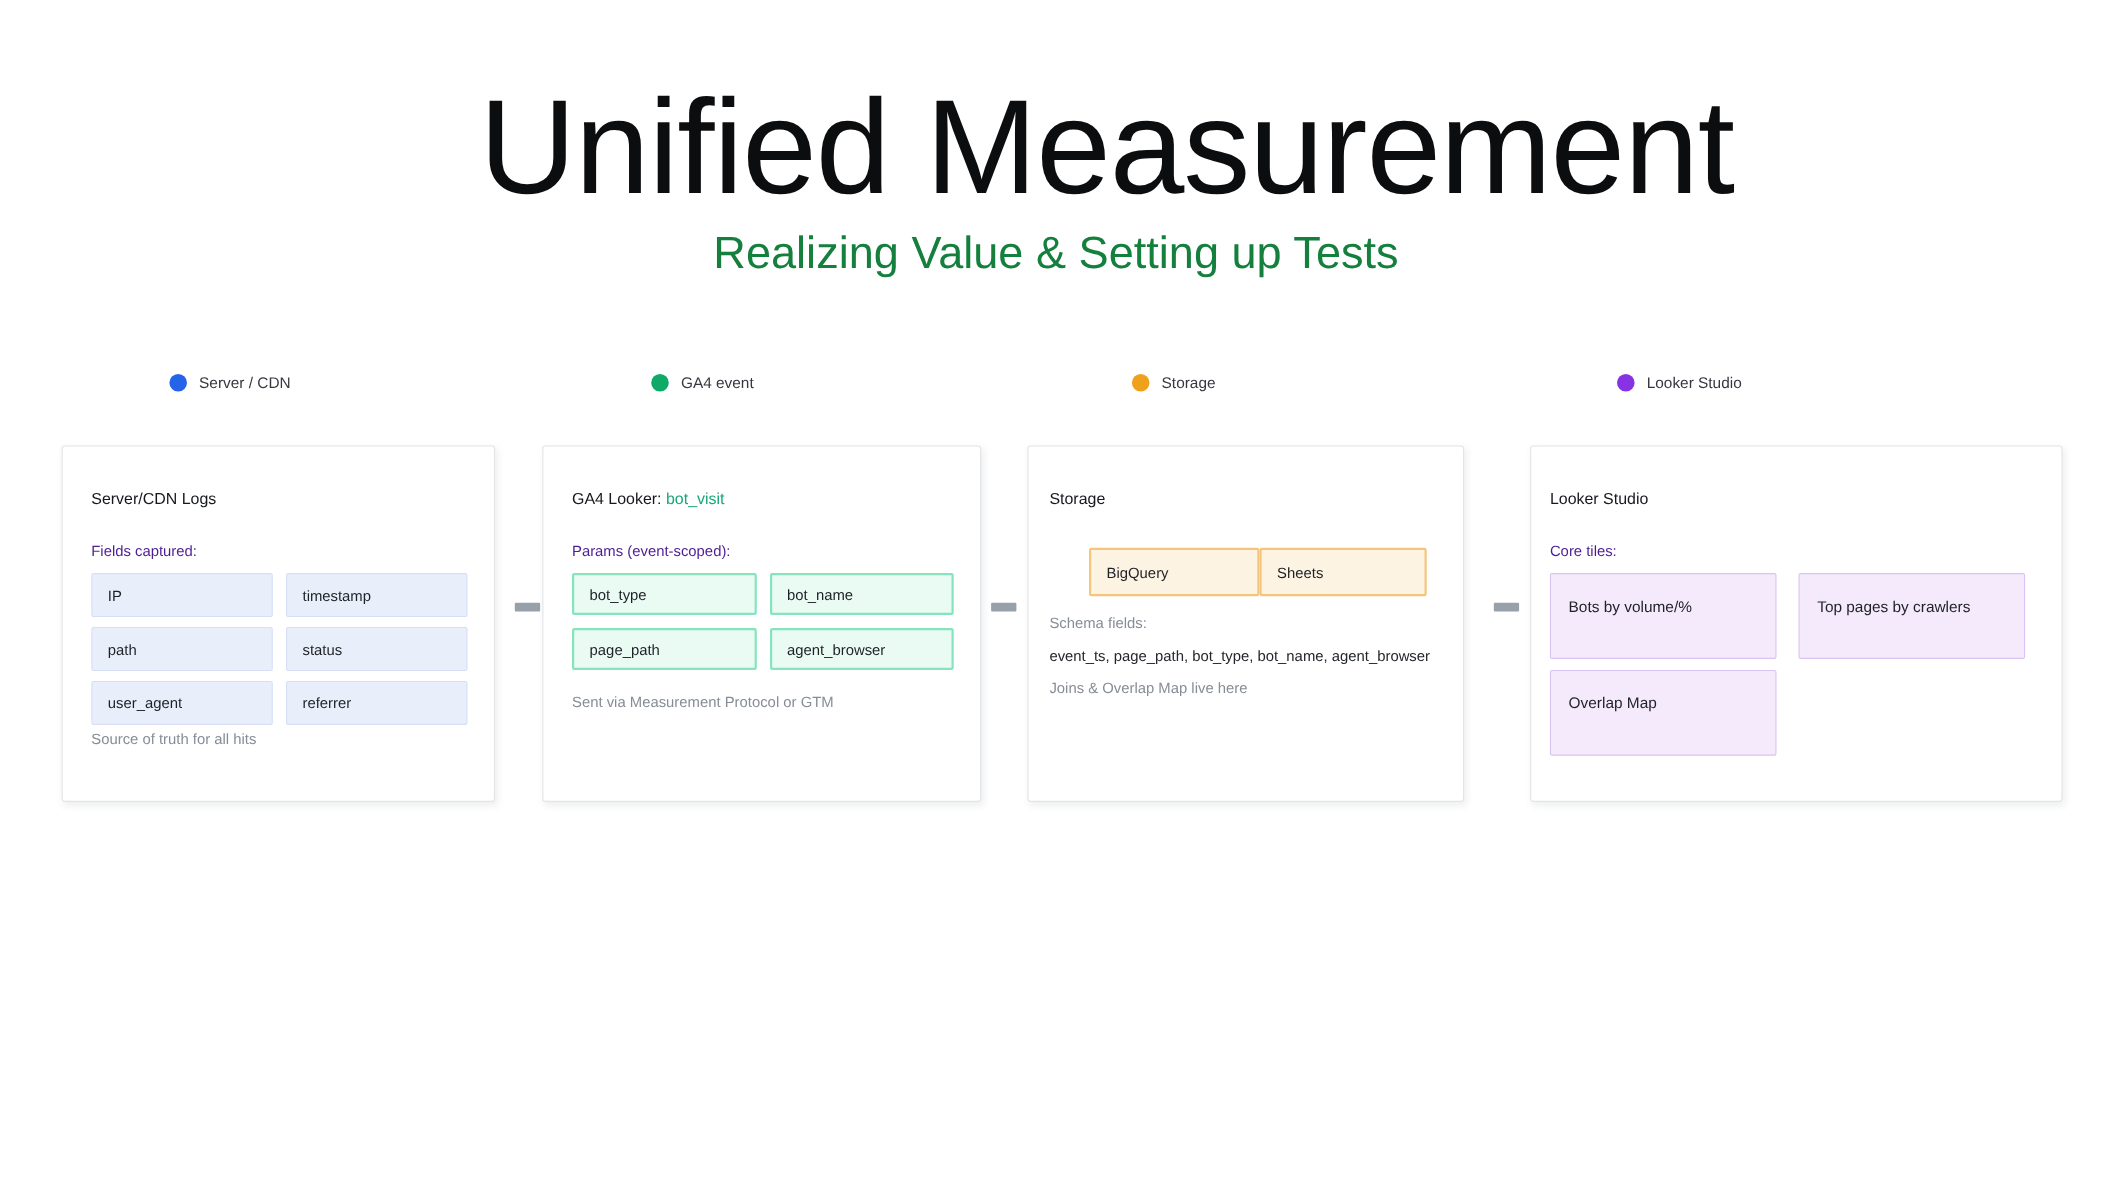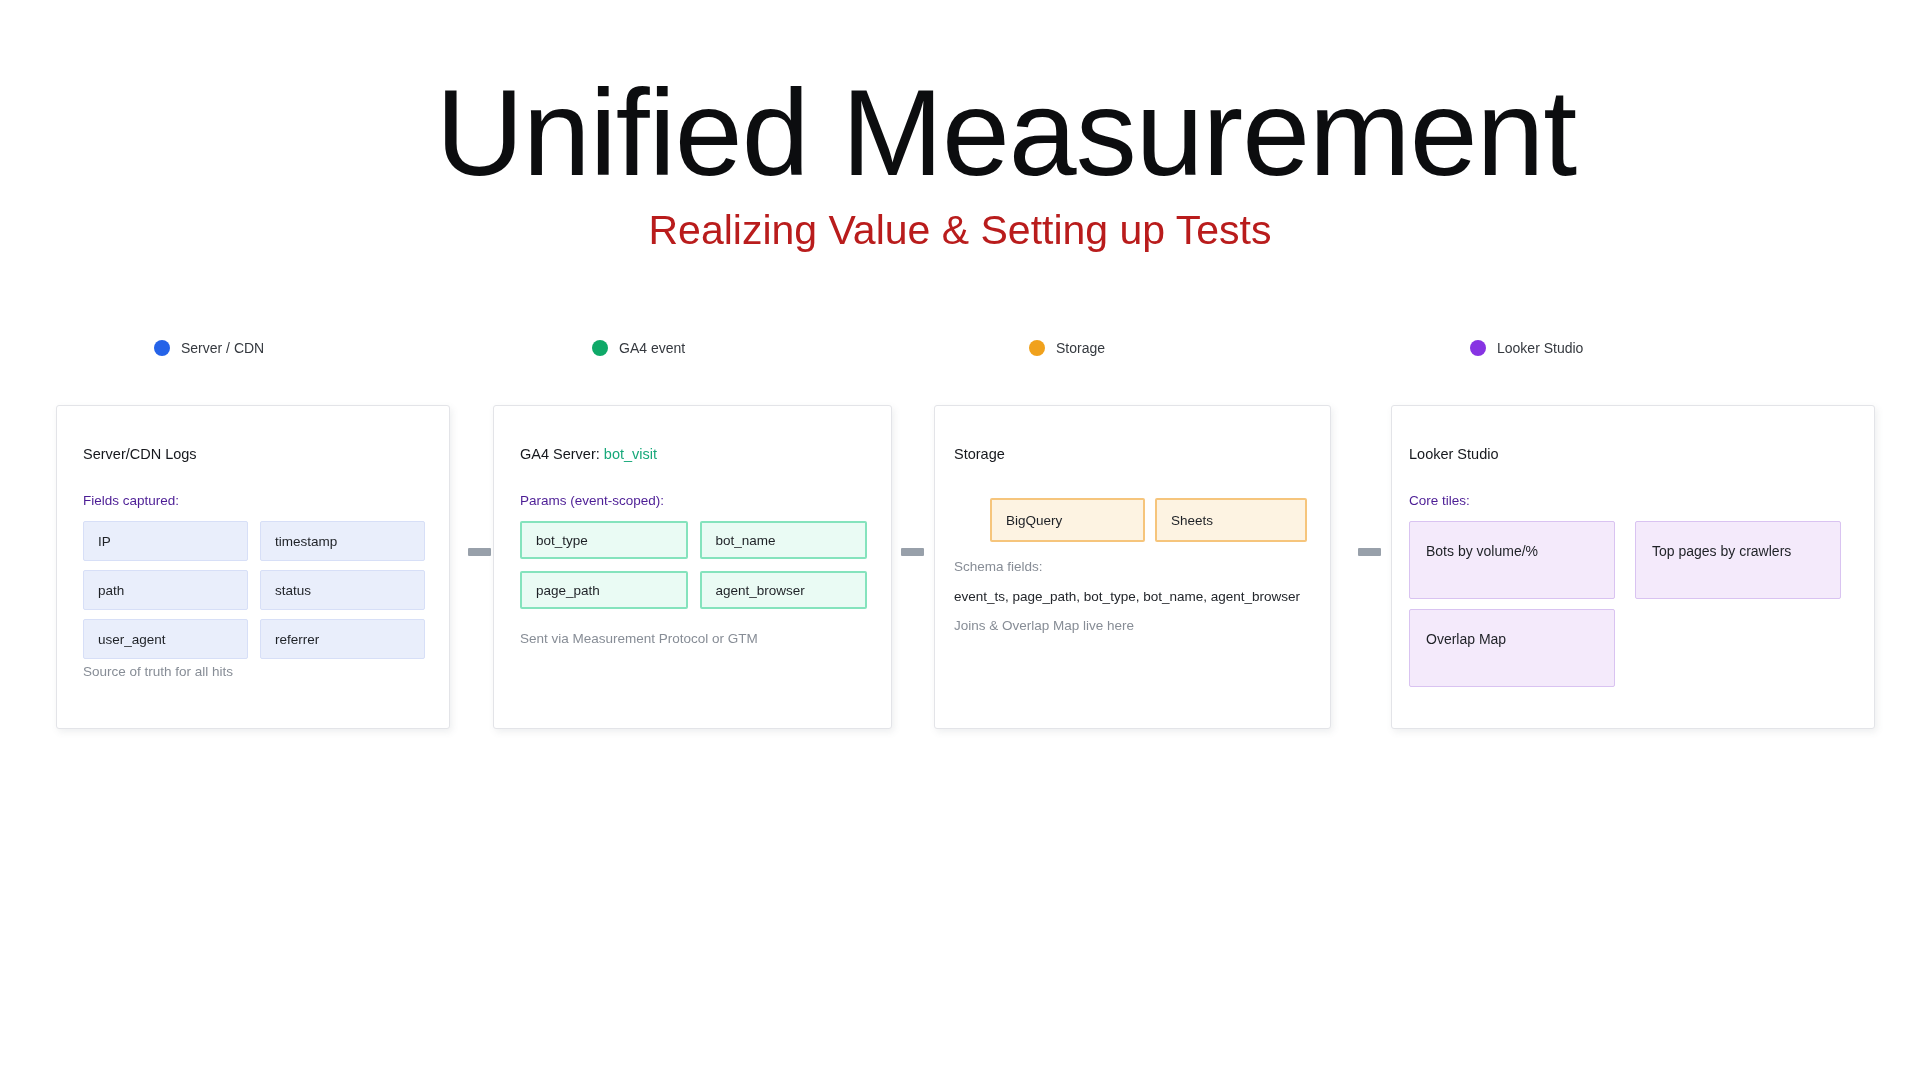--- a/index.html
+++ b/index.html
@@ -4,21 +4,21 @@
 <style>
   html,body{margin:0;padding:0;background:#ffffff;}
   #stage{position:relative;width:1920px;height:1080px;background:#ffffff;overflow:hidden;
          font-family:"Liberation Sans","DejaVu Sans",sans-serif;color:#1b1e24;}
 
   
   .title{position:absolute;top:74px;left:0;width:100%;text-align:center;
          font-size:122px;line-height:118px;font-weight:400;color:#0c0d0f;
          letter-spacing:-1px;transform:translateX(46px);}
   .subtitle{position:absolute;top:205px;left:0;width:100%;text-align:center;
-         font-size:41px;line-height:50px;font-weight:500;color:#b91c1c;}
+         font-size:41px;line-height:50px;font-weight:500;color:#15803d;}
 
   
   .legend-item{position:absolute;top:340px;display:flex;align-items:center;gap:11px;}
   .legend-dot{width:16px;height:16px;border-radius:50%;flex:none;}
   .legend-label{font-size:14px;color:#35393f;}
 
   
   .card{position:absolute;top:405px;height:324px;box-sizing:border-box;background:#ffffff;
         border:1px solid #e3e4e8;border-radius:3px;
         box-shadow:2px 3px 7px rgba(90,95,105,.10);padding:40px 24px 0 26px;}
@@ -33,21 +33,21 @@
   .mint-grid{row-gap:12px;}
   .chip-orange{background:#fdf3e2;border:2px solid #f6c57c;height:44px;}
   .tile{box-sizing:border-box;height:78px;display:block;padding:21px 16px 0;
         font-size:14px;color:#1e2126;background:#f4eafb;border:1px solid #d9c3f1;border-radius:2px;}
   .tile-grid{display:grid;grid-template-columns:206px 206px;column-gap:20px;row-gap:10px;margin-top:12px;}
 
   .footer-note{font-size:13.5px;color:#878d96;line-height:16px;}
 
   .event-name{font-weight:400;}
 
-  .storage-chips{display:flex;gap:10px;margin-top:35px;padding-left:36px;}
+  .storage-chips{display:flex;margin-top:35px;padding-left:36px;}
   .chip-orange.bq{width:155px;}
   .chip-orange.sh{width:152px;}
   .schema-label{font-size:13.5px;color:#878d96;margin-top:16px;line-height:17px;}
   .schema-value{font-size:13.5px;color:#23262b;margin-top:13px;line-height:17px;}
   .storage-footer{margin-top:13px;}
 
   
   .dash{position:absolute;top:548px;width:23px;height:8px;background:#98a0aa;border-radius:1px;}
 </style>
 </head>
@@ -85,21 +85,21 @@
       <div class="chip chip-blue">status</div>
       <div class="chip chip-blue">user_agent</div>
       <div class="chip chip-blue">referrer</div>
     </div>
     <div class="footer-note" style="margin-top:5px;">Source of truth for all hits</div>
   </div>
 
   <div class="dash" style="left:468px;"></div>
 
   <div class="card" style="left:493px;width:399px;">
-    <div class="card-title"><span>GA4 Server:</span> <span class="event-name" style="color: rgb(23, 168, 122);">bot_visit</span></div>
+    <div class="card-title"><span>GA4 Looker:</span> <span class="event-name" style="color: rgb(23, 168, 122);">bot_visit</span></div>
     <div class="card-sub">Params (event-scoped):</div>
     <div class="chip-grid mint-grid">
       <div class="chip chip-mint">bot_type</div>
       <div class="chip chip-mint">bot_name</div>
       <div class="chip chip-mint">page_path</div>
       <div class="chip chip-mint">agent_browser</div>
     </div>
     <div class="footer-note" style="margin-top:22px;">Sent via Measurement Protocol or GTM</div>
   </div>
 

